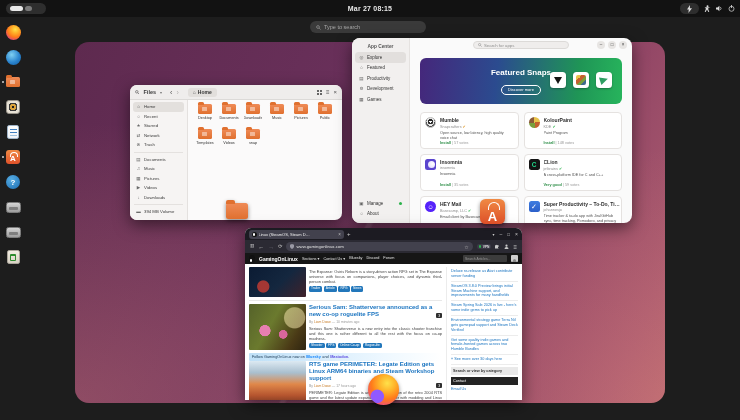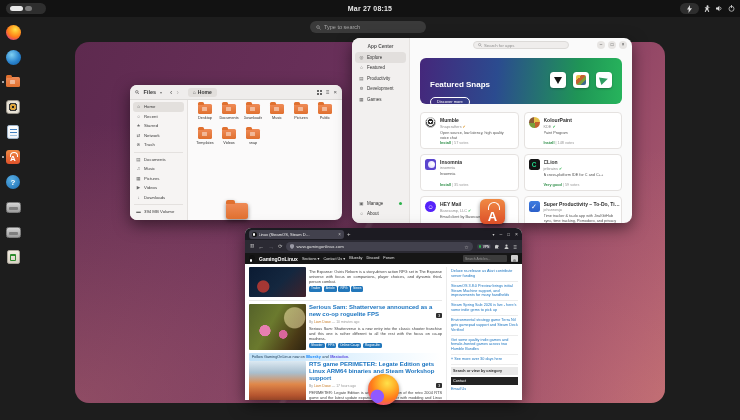--- a/index.html
+++ b/index.html
@@ -85,22 +85,22 @@
   .ac-item span{font-size:4.5px;color:#333;}
   .ac-item.sel{background:#e2dfdd;}
   .ac-bottom{position:absolute;bottom:4px;left:0;right:0;}
   .gdot{width:3px;height:3px;border-radius:50%;background:#2bb24c;margin-left:auto;}
   .ac-main{flex:1;position:relative;overflow:hidden;}
   .ac-top{height:14px;display:flex;align-items:center;justify-content:center;position:relative;}
   .ac-search{width:96px;height:8.5px;background:#efedec;border:.5px solid #dcdad8;border-radius:4.5px;display:flex;align-items:center;gap:2px;padding:0 4px;}
   .ac-search span{font-size:4.3px;color:#8f8f8f;}
   .ac-ctrls{position:absolute;right:5px;top:3px;display:flex;gap:3px;}
   .ac-ctrl{width:8px;height:8px;border-radius:50%;background:#e7e5e3;color:#444;font-size:4.5px;display:flex;align-items:center;justify-content:center;line-height:1;}
-  .ac-banner{margin:6px 10px 0;height:46px;border-radius:6px;position:relative;padding:19px 10px;
-    background:linear-gradient(95deg,#45277b 0%,#2b4b8f 38%,#1f9556 78%,#27b45c 100%);}
+  .ac-banner{margin:6px 10px 0;height:46px;border-radius:6px;position:relative;padding:7px 10px;
+    background:linear-gradient(95deg,#45277b 0%,#2b4b8f 38%,#1f9556 78%,#27b45c 100%);text-align:center;}
   .ac-banner h1{margin:3px 0 0;font-size:8px;color:#fff;font-weight:700;}
   .ac-banner .btn{display:inline-block;margin-top:5px;border:.8px solid #fff;border-radius:7px;padding:1.5px 6px;font-size:4px;color:#fff;}
   .ac-bicons{position:absolute;right:10px;top:14px;display:flex;gap:7px;}
   .bic{width:16px;height:16px;background:#fff;border-radius:3.5px;display:flex;align-items:center;justify-content:center;box-shadow:0 1px 2px rgba(0,0,0,.3);}
   .tri-black{width:0;height:0;border-left:4.5px solid transparent;border-right:4.5px solid transparent;border-top:7.5px solid #141414;}
   .paint{width:10px;height:10px;border-radius:2px;background:linear-gradient(135deg,#e8c24a 0 30%,#c4612e 30% 55%,#7a9e3b 55% 75%,#3e6b8c 75%);}
   .arrow-g{width:0;height:0;border-top:4.5px solid transparent;border-bottom:4.5px solid transparent;border-left:8px solid #2f9e62;transform:rotate(-18deg);}
   .ac-cards{margin:8px 10px 0;display:grid;grid-template-columns:1fr 1fr;gap:5px;}
   .card{height:37px;background:#fff;border:.6px solid #e5e2e0;border-radius:4px;padding:4px;position:relative;overflow:hidden;}
   .card-h{display:flex;gap:4px;}

